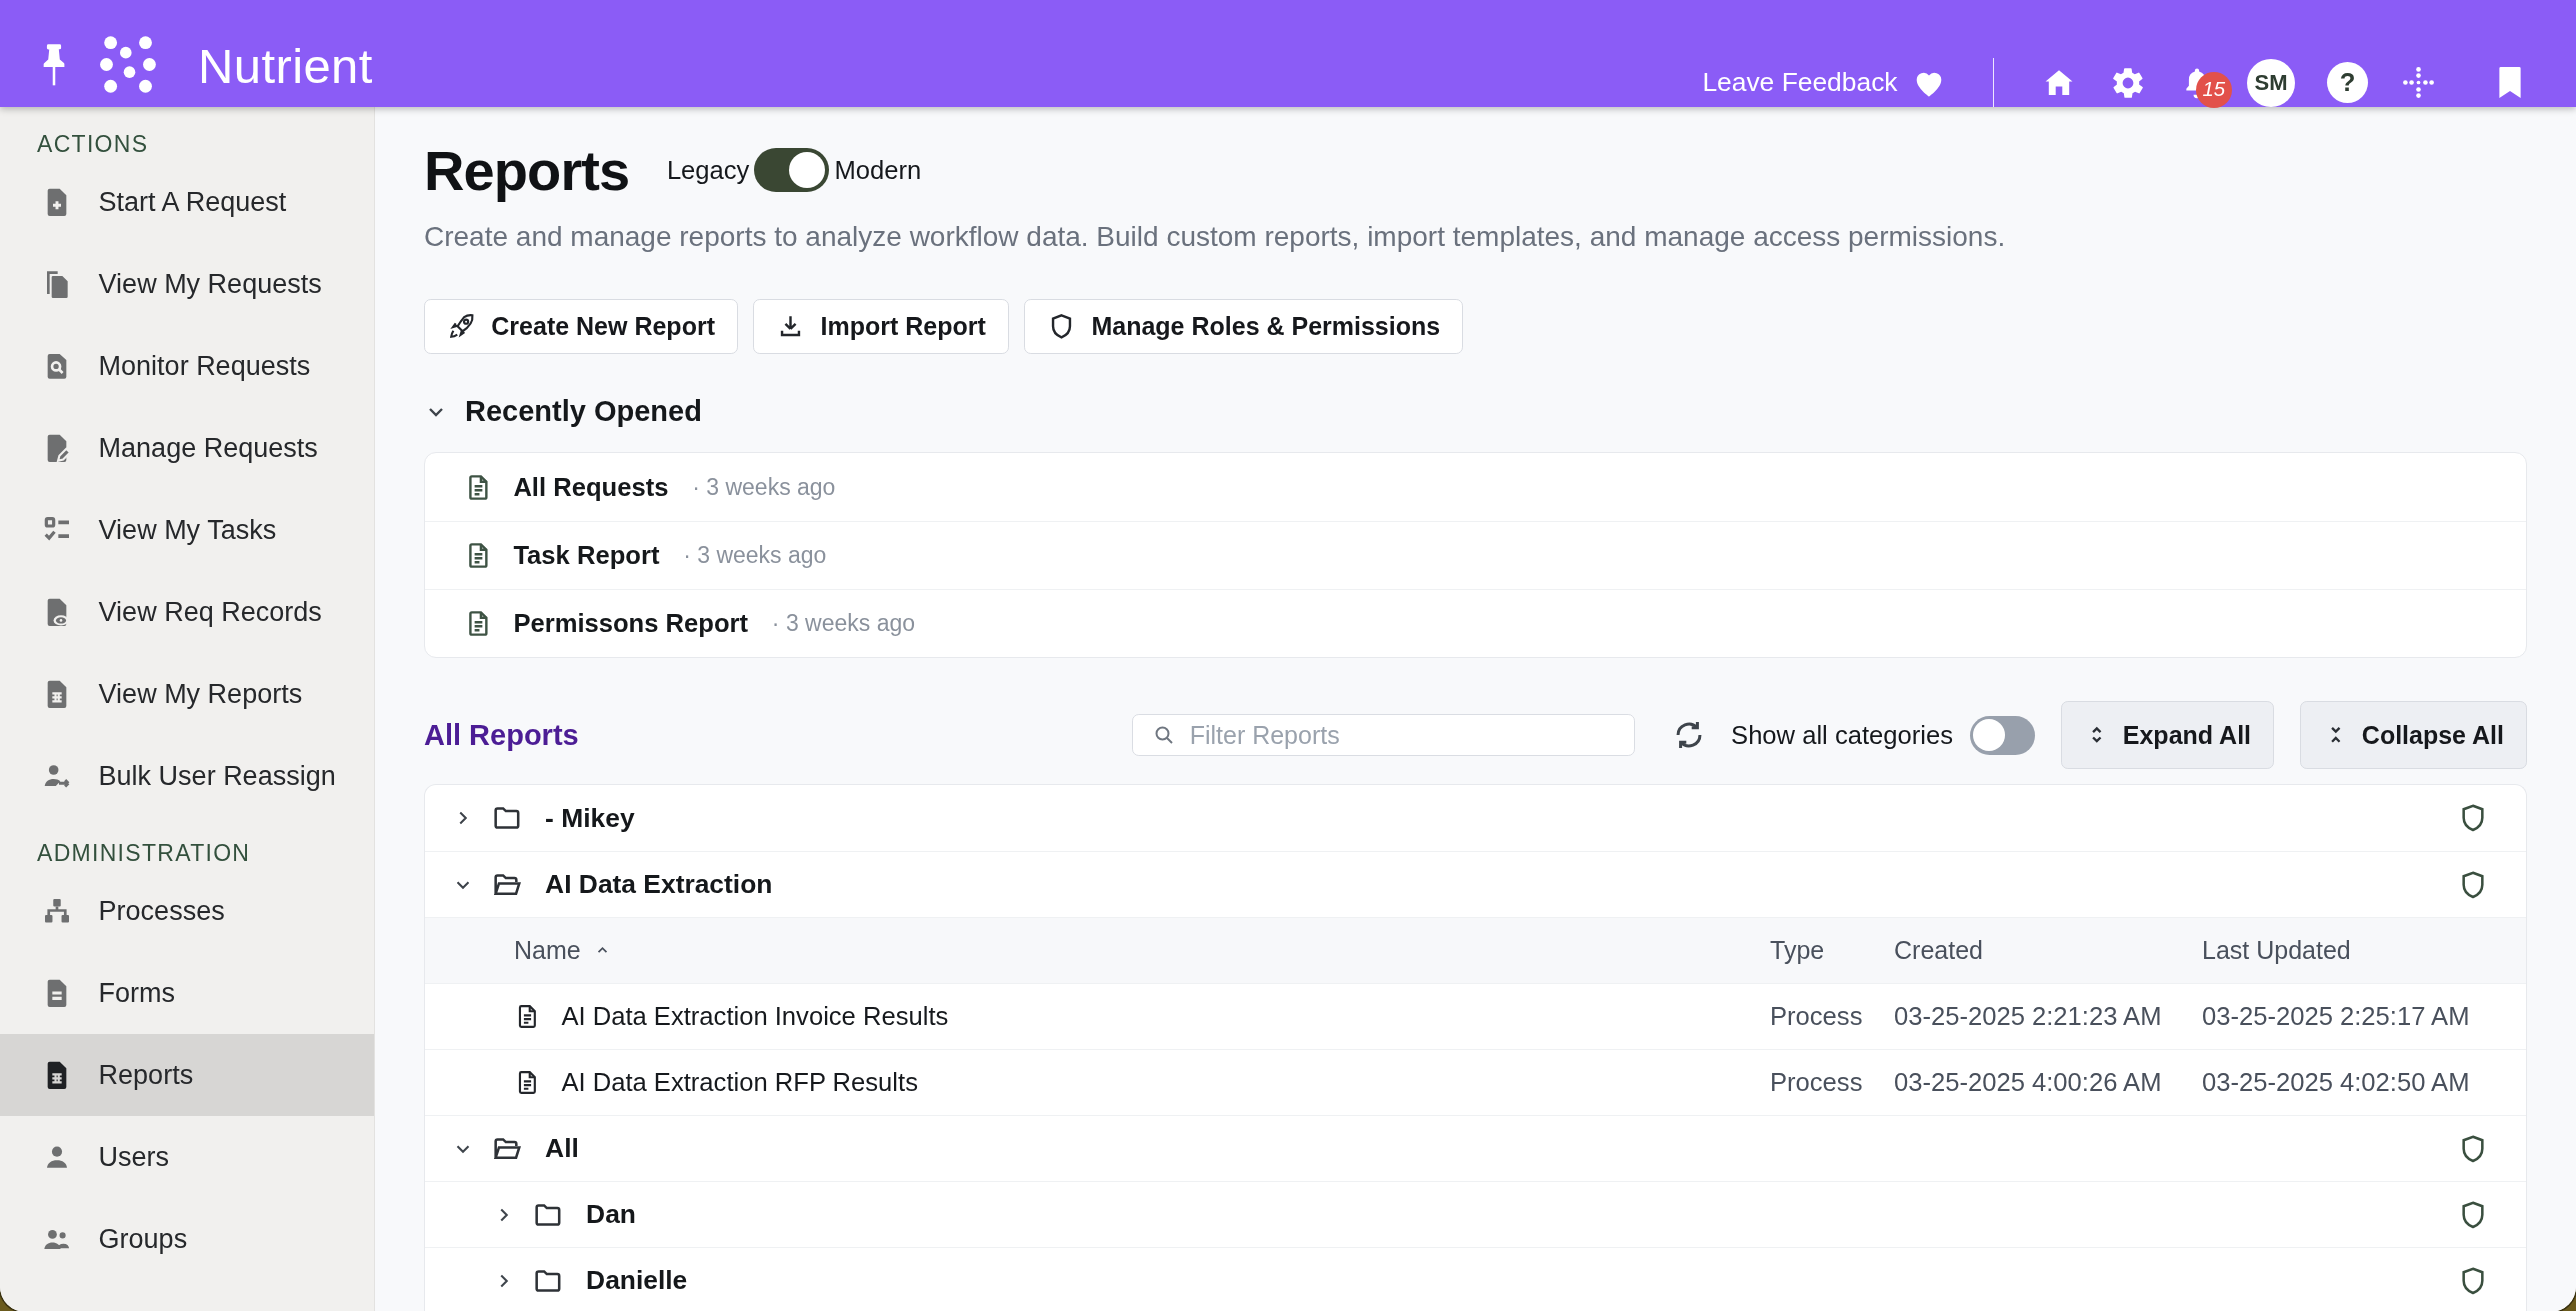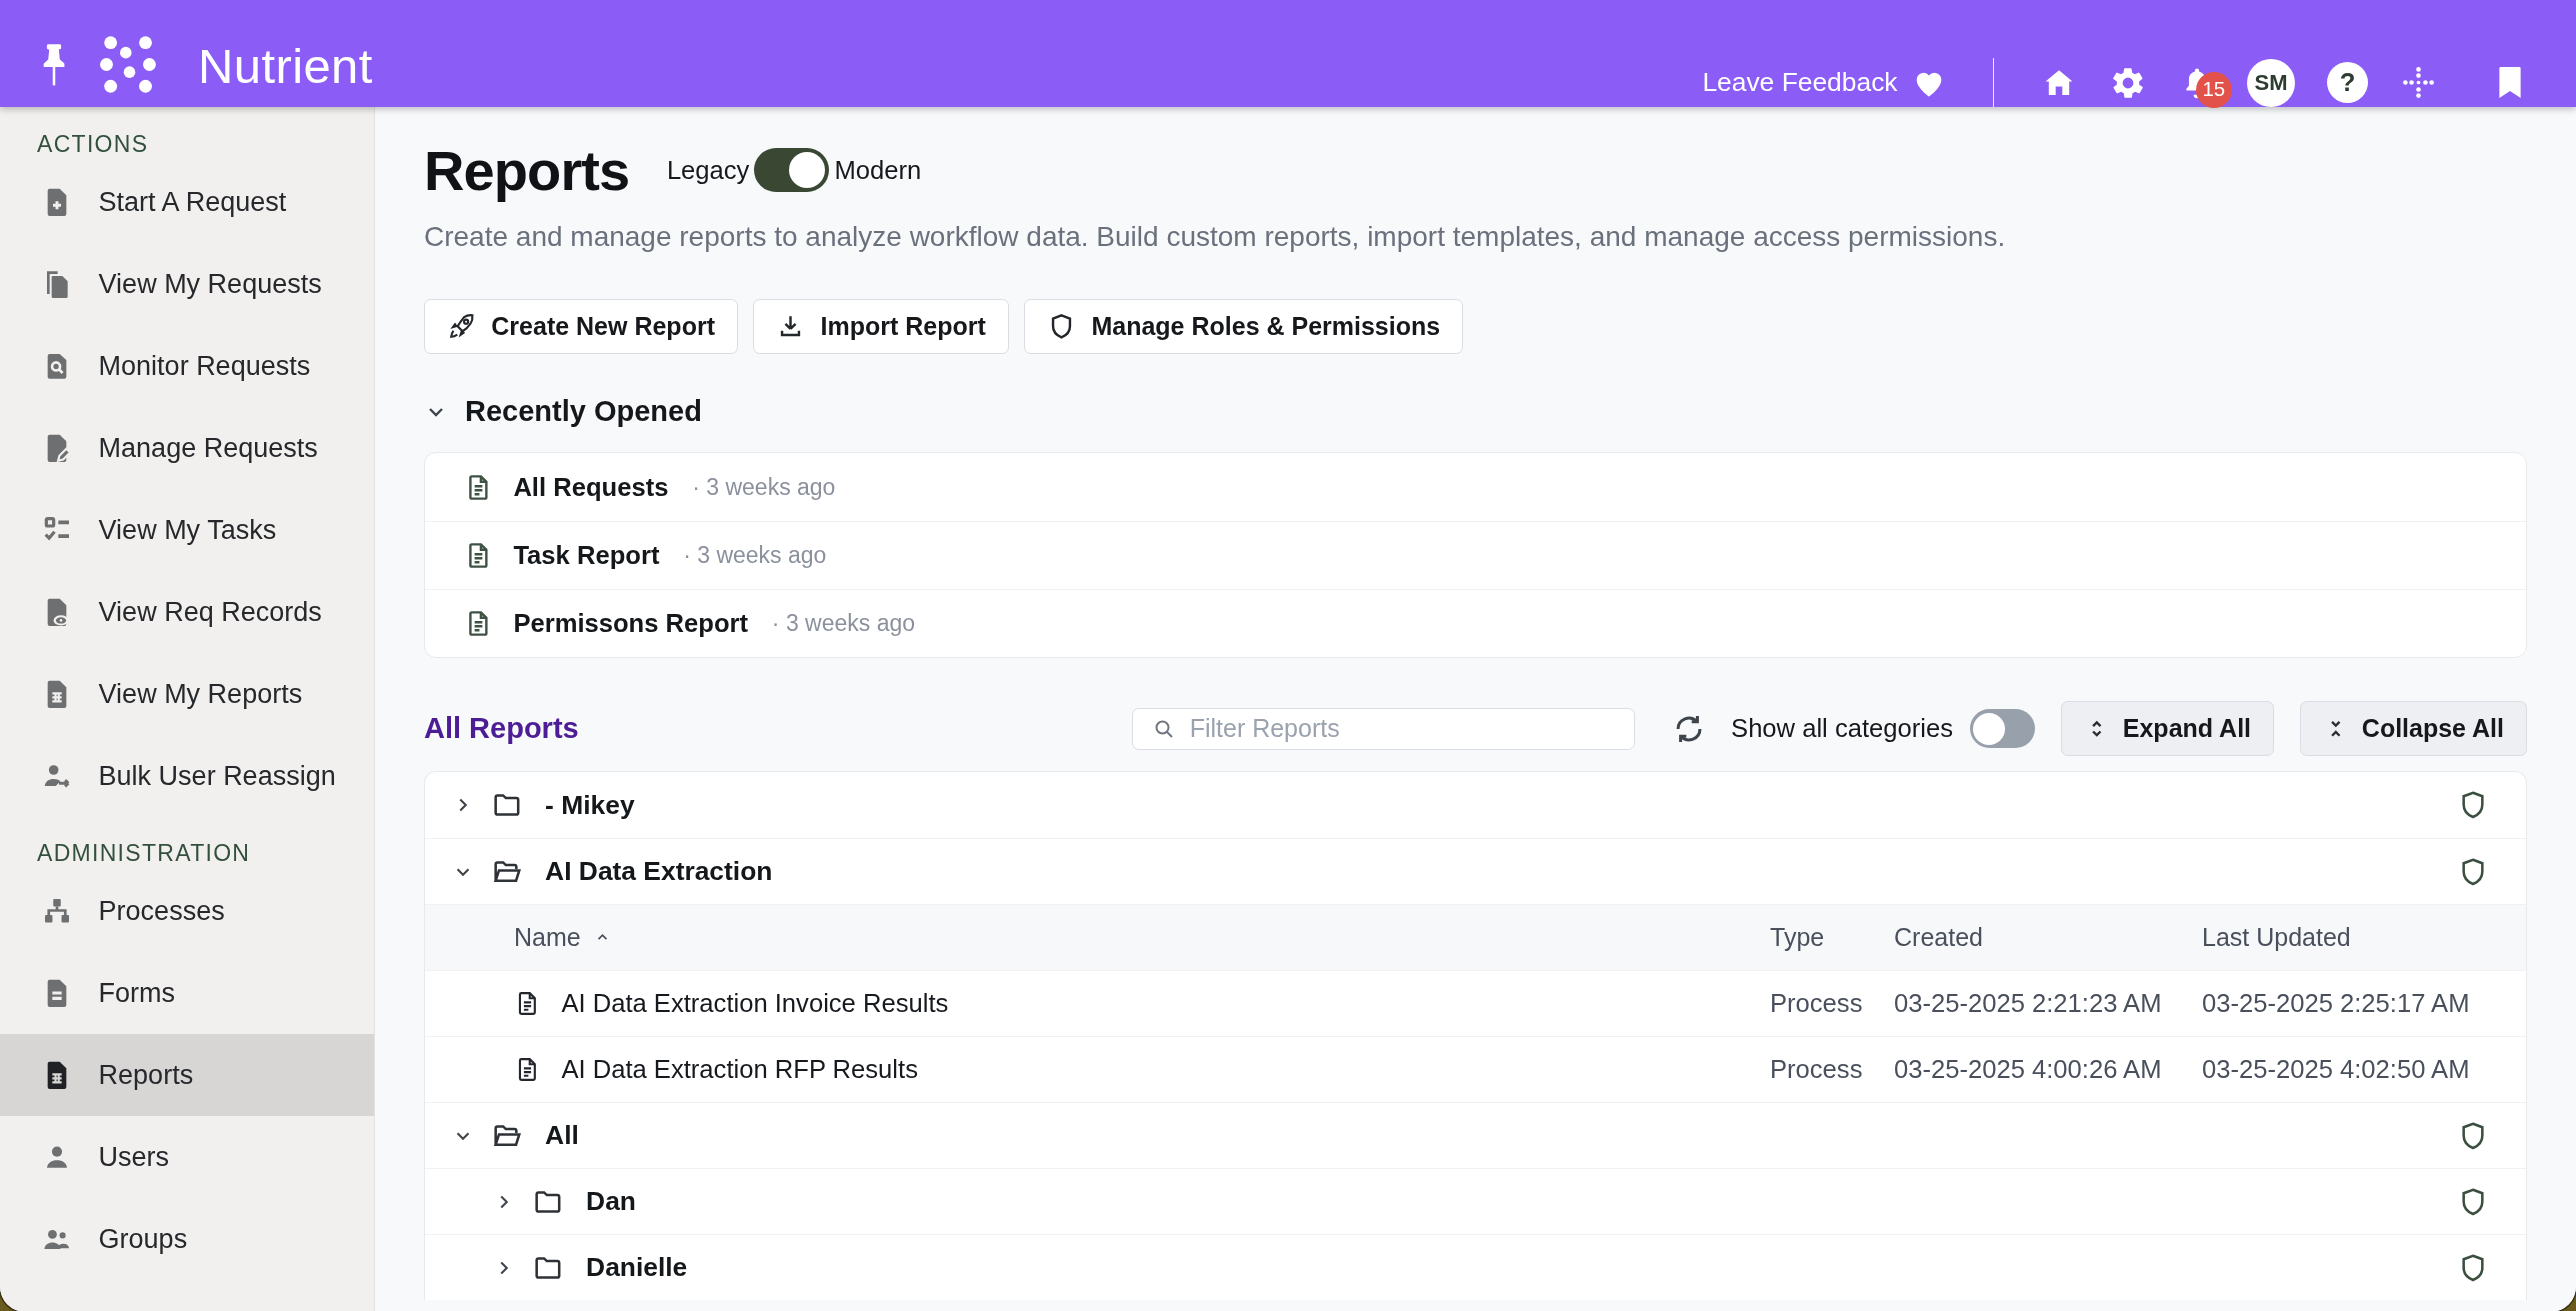--- a/index.html
+++ b/index.html
@@ -33,21 +33,21 @@
   .top-right { margin-left:auto; display:flex; align-items:center; gap:32px; }
   .feedback { display:flex; align-items:center; gap:13.6px; font-size:26.4px; color:#fff; cursor:pointer; }
   .v-divider { width:1.7px; height:49px; background:rgba(255,255,255,.85); margin:0 13.6px; }
   .top-icon { width:37px; height:37px; display:flex; align-items:center; justify-content:center; cursor:pointer; }
   .bell-wrap { position:relative; }
   .badge {
     position:absolute; right:-17px; bottom:-6.8px;
     min-width:36px; height:36px; padding:0 6.8px;
     background:#e2514a; border-radius:851px;
     display:flex; align-items:center; justify-content:center;
-    font-size:20.4px; color:#fff;
+    font-size:20.4px; color:#fff;font-style:italic;
   }
   .avatar {
     width:48px; height:48px; border-radius:50%;
     background:#fff; color:#2e3d31;
     display:flex; align-items:center; justify-content:center;
     font-size:22px; font-weight:700; cursor:pointer;
   }
   .help-circle {
     width:41px; height:41px; border-radius:50%;
     background:#fff; color:#2e3d31;
@@ -138,21 +138,21 @@
   .filter-box .f-icon { width:24px; height:24px; color:#6f7680; flex:0 0 24px; }
   .filter-box input {
     border:none; outline:none; flex:1; font-size:25px;
     font-family:inherit; color:#15181c; background:transparent;
   }
   .filter-box input::placeholder { color:#9aa2ad; }
   .refresh { width:36px; height:36px; color:#3e444b; margin-left:36px; cursor:pointer; }
   .showall-label { margin-left:24px; font-size:25.6px; color:#15181c; }
   .showall-switch { margin-left:17px; }
   .ghost-btn {
-    margin-left:25.6px; height:55px;
+    margin-left:25.6px; height:68px;
     background:#edeff3; border:1.7px solid #d9dce2; border-radius:6.8px;
     display:flex; align-items:center; gap:13.6px; padding:0 22px;
     font-size:25px; font-weight:600; color:#16181c; cursor:pointer;
   }
   .ghost-btn .b-icon { width:25.6px; height:25.6px; color:#2a2e34; }
 
   .table-card {
     margin-top:15.3px; background:#fff;
     border:1.7px solid #e7e9ed; border-bottom:none;
     border-radius:12px 12px 0 0;

